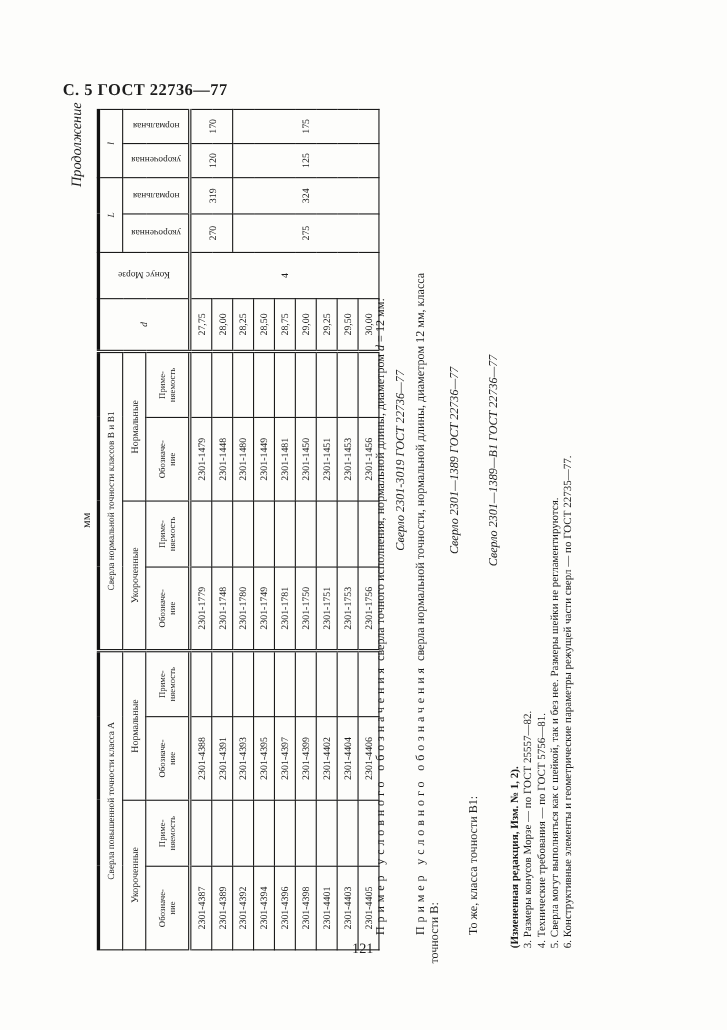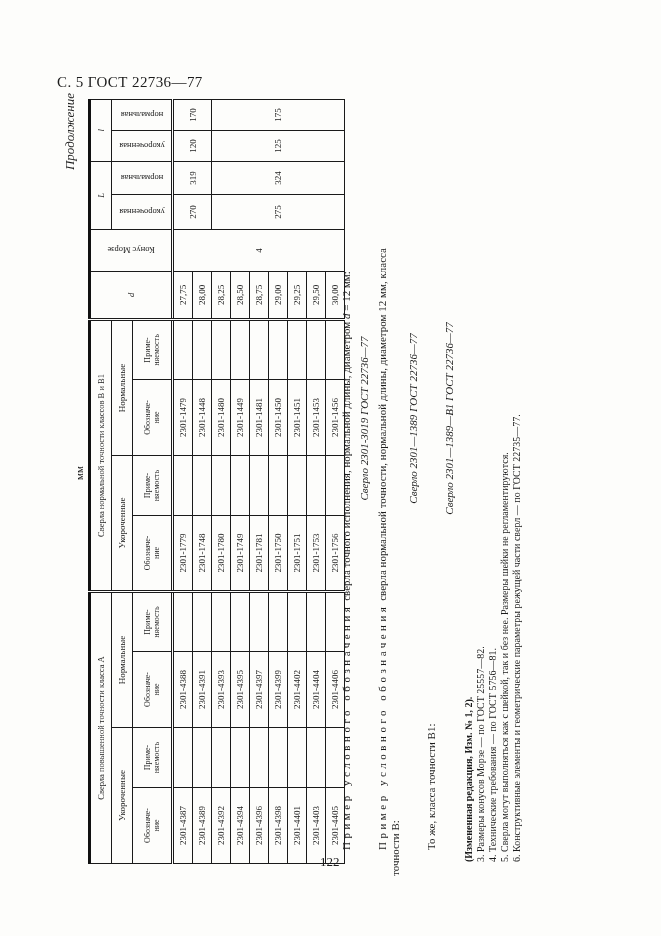--- a/index.html
+++ b/index.html
@@ -3,21 +3,21 @@
 <meta charset="utf-8">
 <style>
   html,body{margin:0;padding:0;}
   body{
     width:661px;height:936px;position:relative;overflow:hidden;
     background:#fdfdfb;color:#1c1c1c;
     font-family:"Liberation Serif","DejaVu Serif",serif;
   }
   .page-header{
     position:absolute;left:57px;top:74px;
-    font-size:15px;font-weight:normal;letter-spacing:.4px;
+    font-size:15px;font-weight:bold;letter-spacing:.4px;
   }
   .page-number{
     position:absolute;left:320px;top:854px;font-size:13px;
   }
   
   .rot{
     position:absolute;left:62px;top:878px;width:795px;height:475px;
     transform:rotate(-90deg);transform-origin:0 0;
   }
   .continuation{
@@ -267,13 +267,13 @@
       <div class="note bold">(Измененная редакция, Изм. № 1, 2).</div>
       <div class="note">3. Размеры конусов Морзе — по ГОСТ 25557—82.</div>
       <div class="note">4. Технические требования — по ГОСТ 5756—81.</div>
       <div class="note">5. Сверла могут выполняться как с шейкой, так и без нее. Размеры шейки не регламентируются.</div>
       <div class="note">6. Конструктивные элементы и геометрические параметры режущей части сверл — по ГОСТ 22735—77.</div>
     </div>
   </div>
 
 </div>
 
-<div class="page-number">122</div>
+<div class="page-number">121</div>
 
 </body></html>

